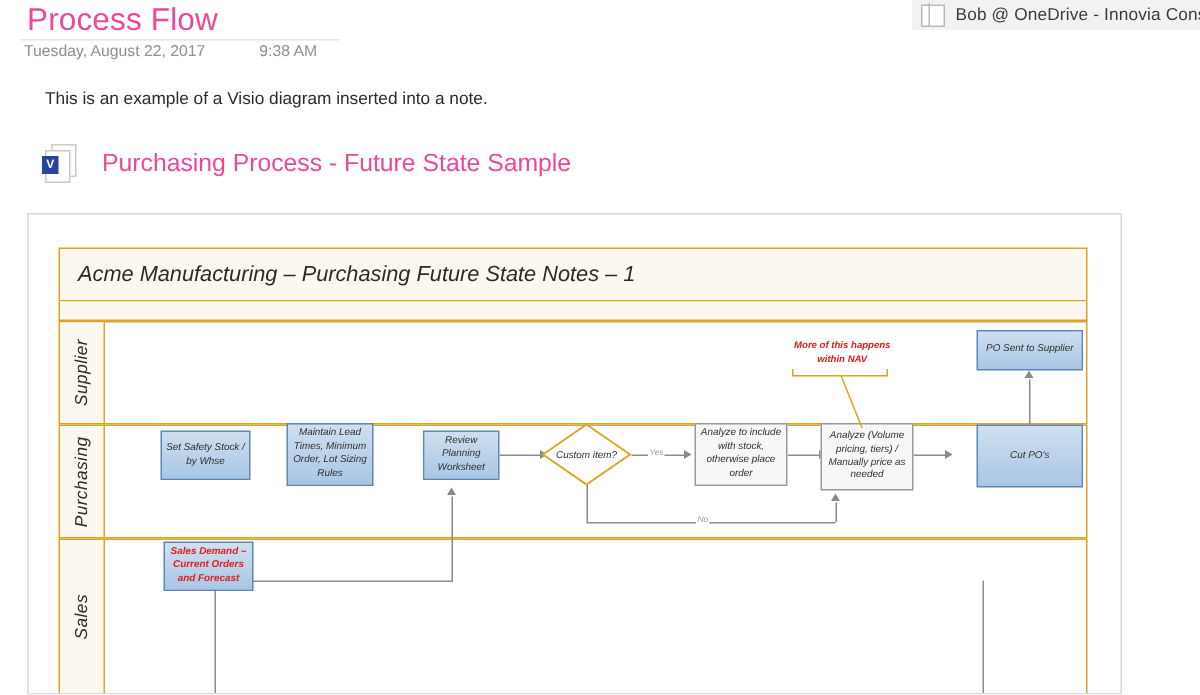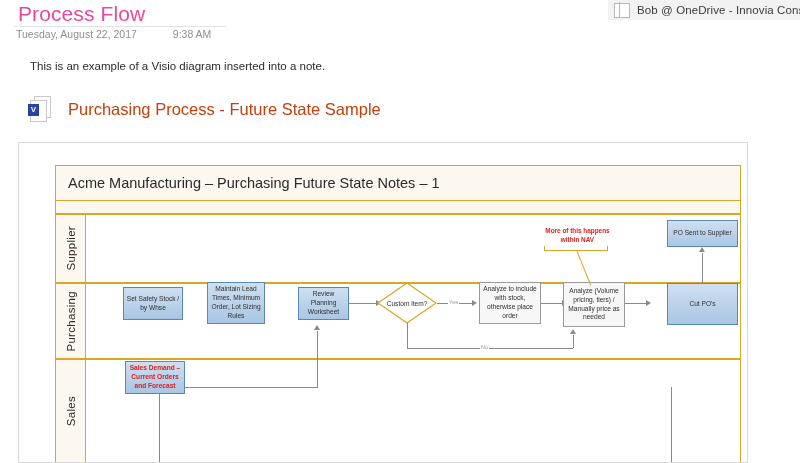--- a/index.html
+++ b/index.html
@@ -107,40 +107,40 @@
     background: #2a43a0;
     color: #ffffff;
     font-size: 8px;
     line-height: 12px;
     text-align: center;
     font-weight: bold;
   }
   .attach-title {
     margin-left: 18px;
     font-size: 16.5px;
-    color: #c2410c;
+    color: #ec4899;
     font-weight: 400;
   }
 
   
   .visio-frame {
     position: absolute;
     left: 18px; top: 142px;
     width: 730px; height: 321px;
     background: #ffffff;
     border: 1px solid #d9d9d9;
     box-sizing: border-box;
     overflow: hidden;
   }
 
   
   .swimchart {
     position: absolute;
-    left: 36px; top: 22px;
-    width: 570px; height: 299px;
+    left: 20px; top: 22px;
+    width: 570px; height: 299px; font-style: italic;
   }
   .lane-title {
     position: absolute;
     left: 0; top: 0;
     width: 686px; height: 36px;
     border: 1.4px solid #d9a625;
     box-sizing: border-box;
     background: #fdf8ef;
     display: flex; align-items: center;
     padding-left: 12px;

